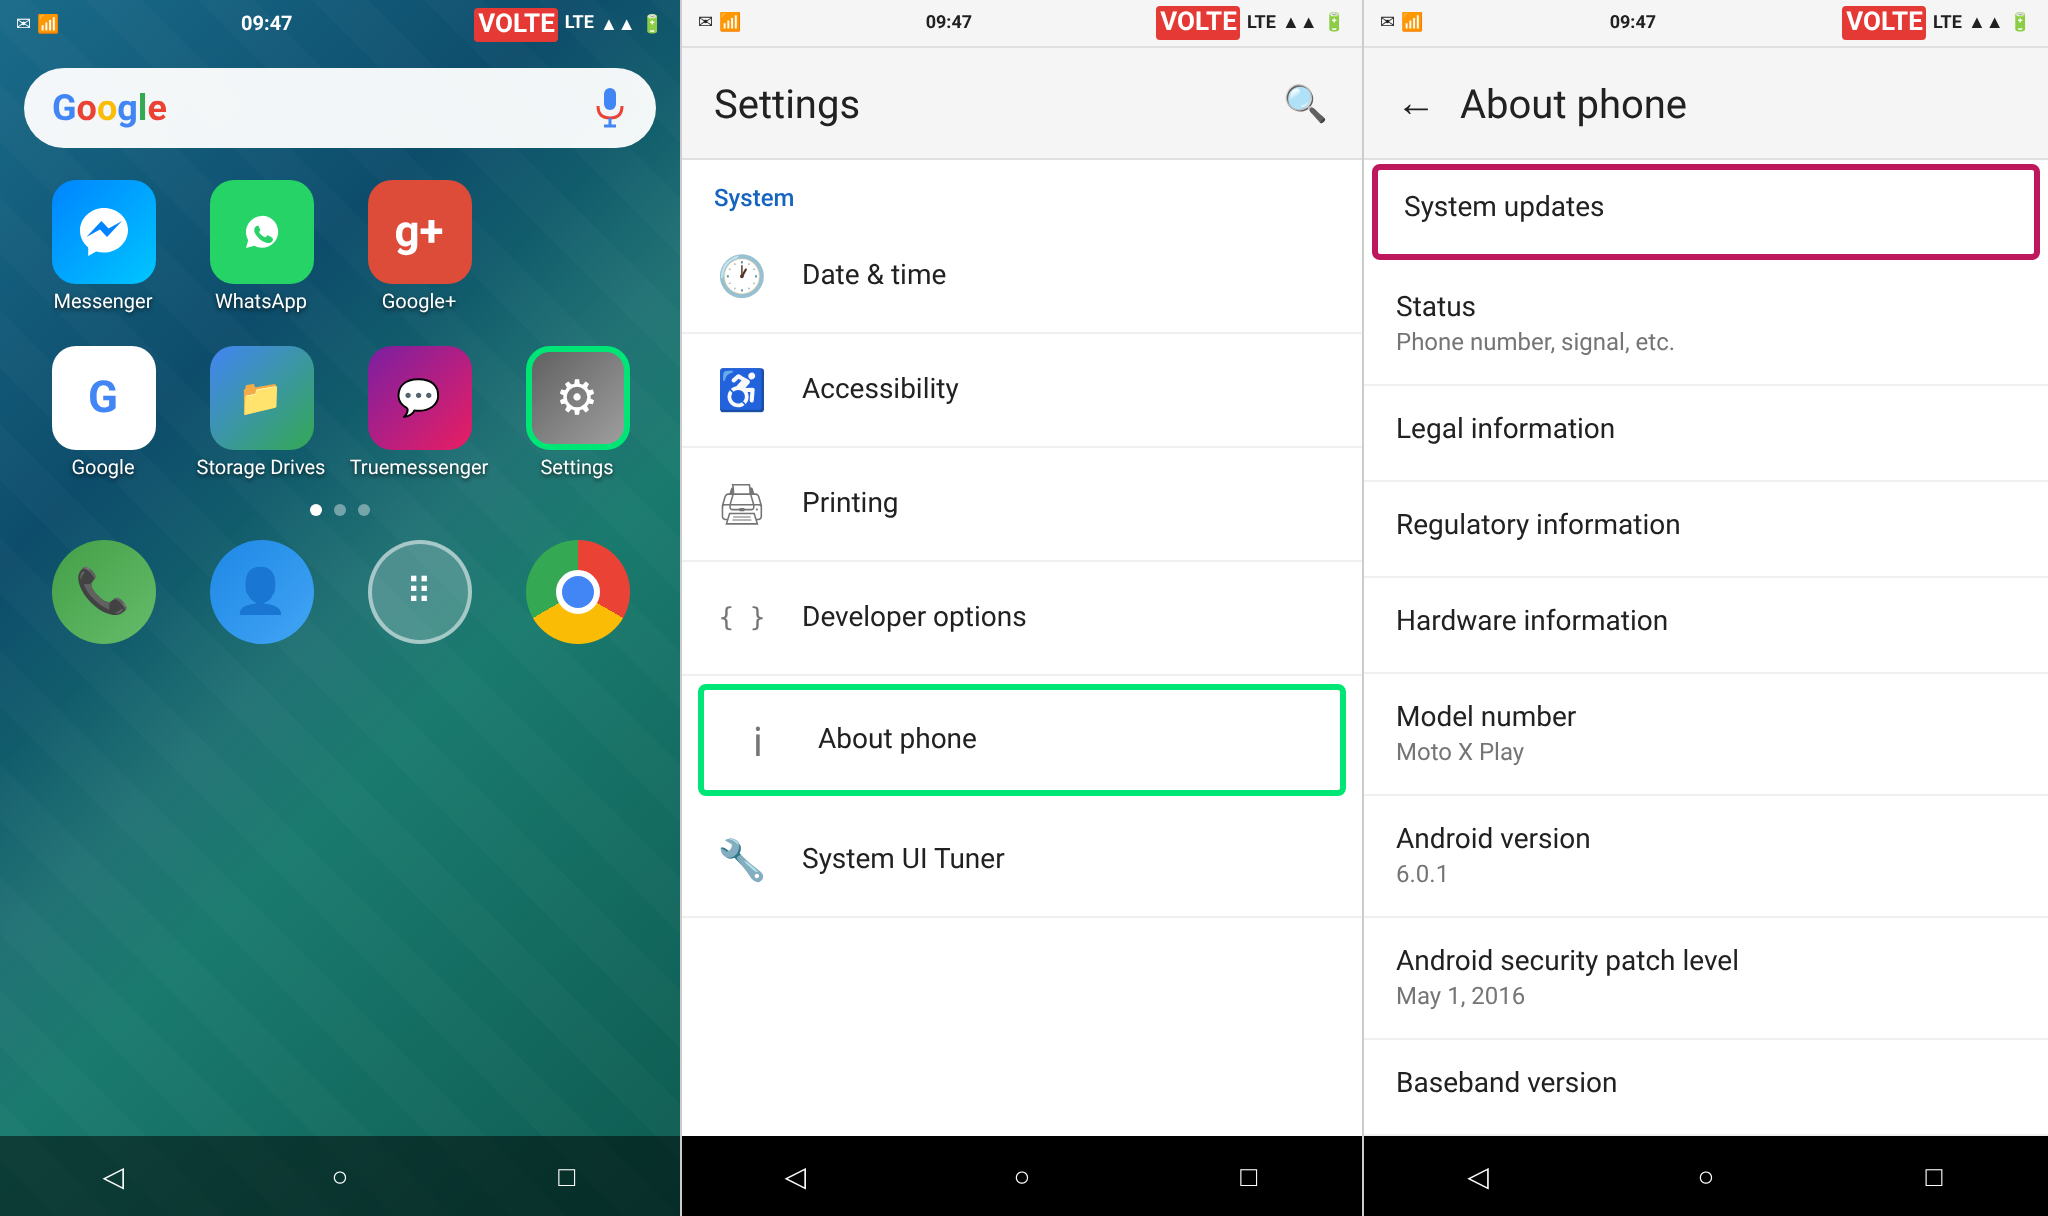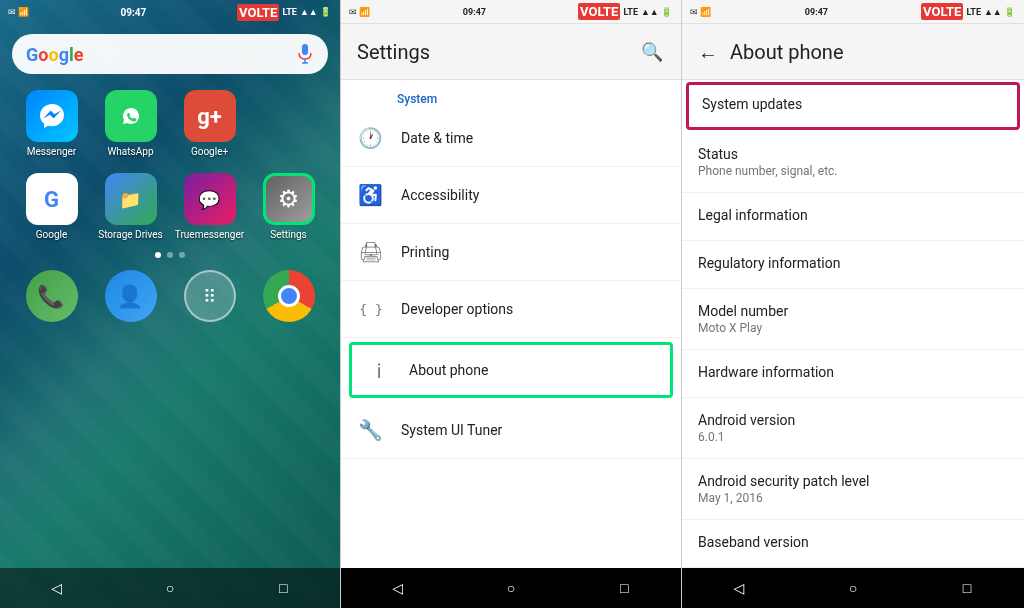--- a/index.html
+++ b/index.html
@@ -228,21 +228,20 @@
       flex: 1;
       overflow-y: auto;
       overflow-x: hidden;
     }
     .settings-section-label {
       padding: 12px 16px 4px;
       font-size: 12px;
       color: #1565c0;
       font-weight: 500;
       text-transform: none;
-      margin-left: 40px;
     }
     .settings-item {
       display: flex;
       align-items: center;
       padding: 14px 16px;
       border-bottom: 1px solid #f0f0f0;
       cursor: pointer;
       min-height: 56px;
     }
     .settings-item-icon {
@@ -616,26 +615,26 @@
 
     <div class="about-item">
       <div class="about-item-title">Legal information</div>
     </div>
 
     <div class="about-item">
       <div class="about-item-title">Regulatory information</div>
     </div>
 
     <div class="about-item">
+      <div class="about-item-title">Hardware information</div>
+    </div>
+
+    <div class="about-item">
       <div class="about-item-title">Model number</div>
       <div class="about-item-sub">Moto X Play</div>
-    </div>
-
-    <div class="about-item">
-      <div class="about-item-title">Hardware information</div>
     </div>
 
     <div class="about-item">
       <div class="about-item-title">Android version</div>
       <div class="about-item-sub">6.0.1</div>
     </div>
 
     <div class="about-item">
       <div class="about-item-title">Android security patch level</div>
       <div class="about-item-sub">May 1, 2016</div>

